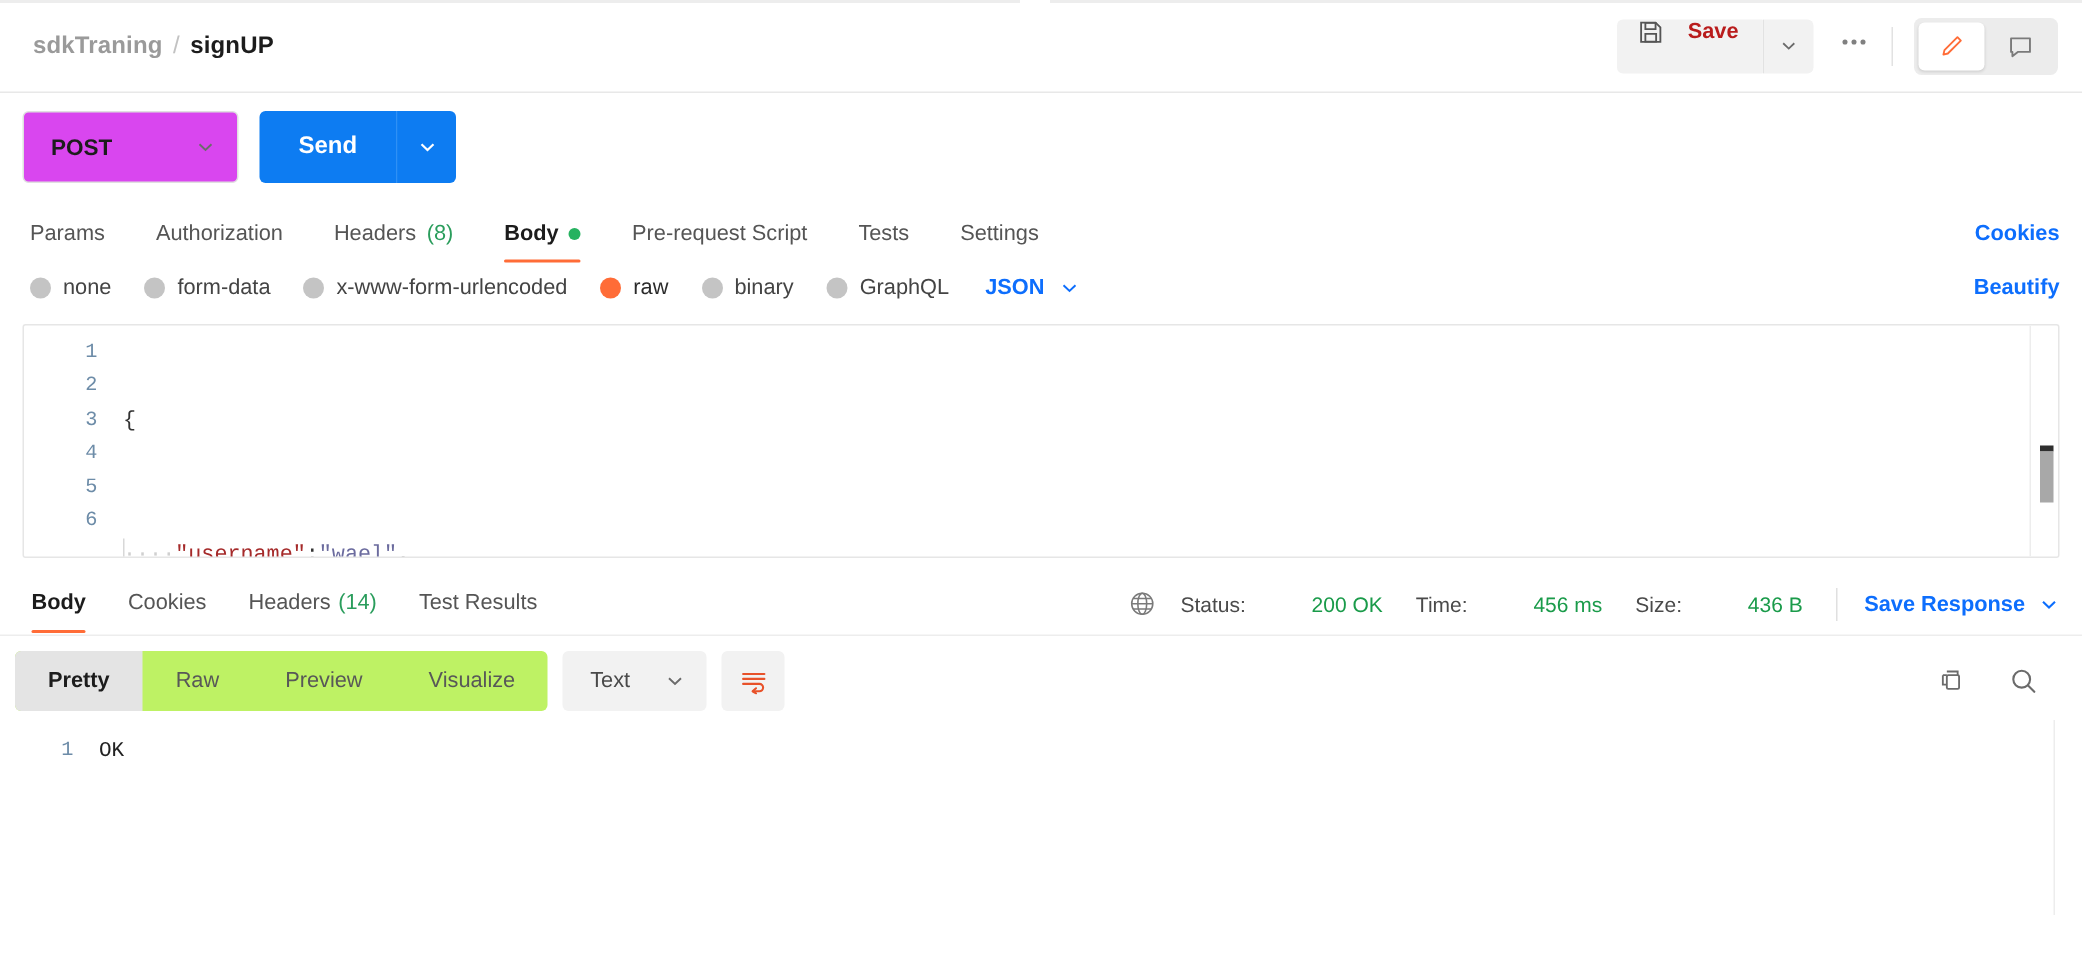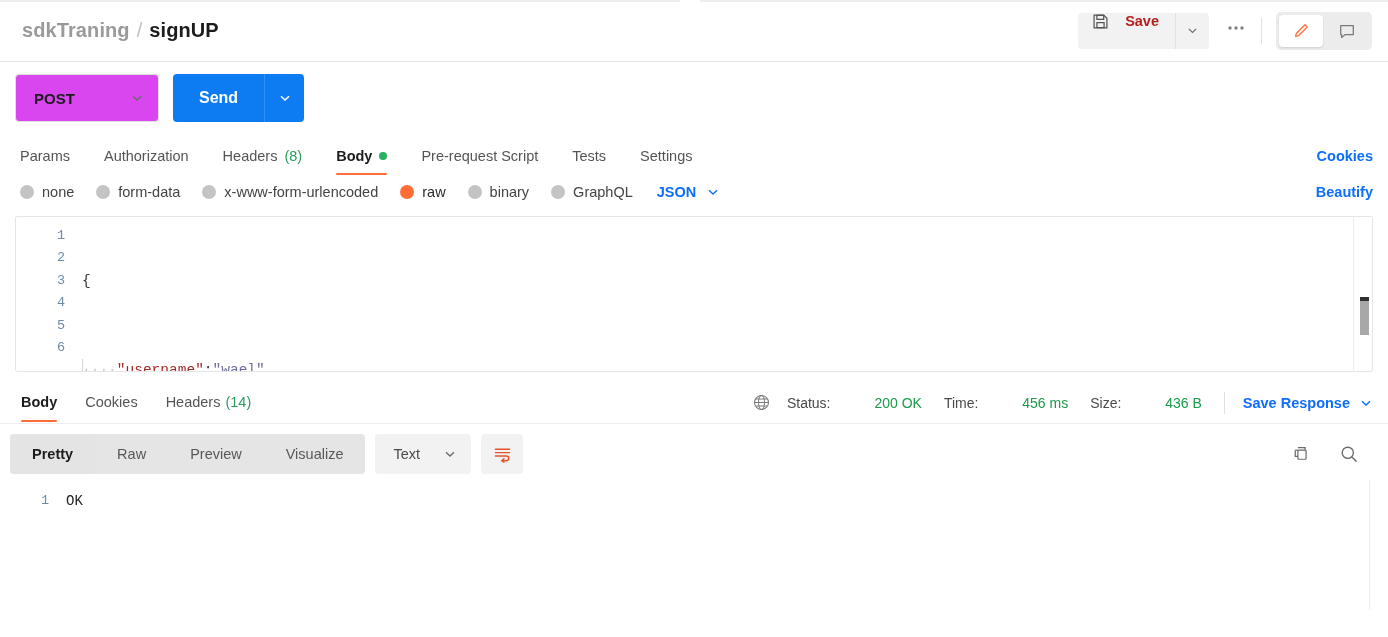--- a/index.html
+++ b/index.html
@@ -26,21 +26,21 @@
   }
   .header-topline::before {
     content: ""; position: absolute; left: 0; top: 0; width: 680px; height: 2px;
     background: #ededed;
   }
   .header-topline::after {
     content: ""; position: absolute; left: 700px; top: 0; right: 0; height: 2px;
     background: #ededed;
   }
 
-  .breadcrumb { display: flex; align-items: flex-end; gap: 7px; font-size: 20px; }
+  .breadcrumb { display: flex; align-items: flex-end; gap: 7px; font-size: 16px; }
   .bc-root { color: #9a9a9a; font-weight: 700; letter-spacing: .1px; }
   .bc-sep  { color: #c2c2c2; font-weight: 400; }
   .bc-leaf { color: #1c1c1c; font-weight: 700; letter-spacing: .1px; }
 
   .header-right { margin-left: auto; display: flex; align-items: center; }
 
   .save-group { display: flex; align-items: stretch; height: 36px; }
   .save-btn {
     display: flex; gap: 16px;
     background: #f2f2f2; border: none;
@@ -230,21 +230,21 @@
   .save-resp {
     color: #0d6efd; font-size: 14.5px; font-weight: 700; cursor: pointer;
     display: flex; align-items: center; gap: 9px;
     background: none; border: none; font-family: inherit;
   }
 
   
   .resp-toolbar {
     display: flex; align-items: center; padding: 10px 15px 10px 10px; gap: 10px;
   }
-  .seg-group { display: flex; background: #e5e5e5; border-radius: 4px; overflow: hidden; align-items: flex-end; }
+  .seg-group { display: flex; background: #bef264; border-radius: 4px; overflow: hidden; align-items: flex-end; }
   .seg-btn {
     padding: 0 22px; height: 40px; border: none; background: transparent;
     font-size: 14.5px; color: #585858; cursor: pointer; font-family: inherit;
   }
   .seg-btn.active { background: #e4e4e4; color: #1c1c1c; font-weight: 600; }
   .text-select {
     display: flex; align-items: center; justify-content: space-between; gap: 14px;
     background: #f2f2f2; border-radius: 4px; height: 40px;
     padding: 0 14px 0 18px; cursor: pointer; min-width: 96px;
   }
@@ -458,20 +458,23 @@
   <button class="resp-tab active">
     <span>Body</span>
   </button>
   <button class="resp-tab">
     <span>Cookies</span>
   </button>
   <button class="resp-tab">
     <span>Headers</span>
     <span class="tab-count">(14)</span>
   </button>
+  <button class="resp-tab">
+    <span>Test Results</span>
+  </button>
 
   <div class="resp-meta">
     <span class="globe-ico">
       <svg width="19" height="19" viewBox="0 0 20 20" fill="none" stroke="#7a7a7a" stroke-width="1.1">
         <circle cx="10" cy="10" r="7.4"></circle>
         <ellipse cx="10" cy="10" rx="3.1" ry="7.4"></ellipse>
         <path d="M2.7 10h14.6M3.9 6.3h12.2M3.9 13.7h12.2"></path>
       </svg>
     </span>
     <span class="meta-item">

